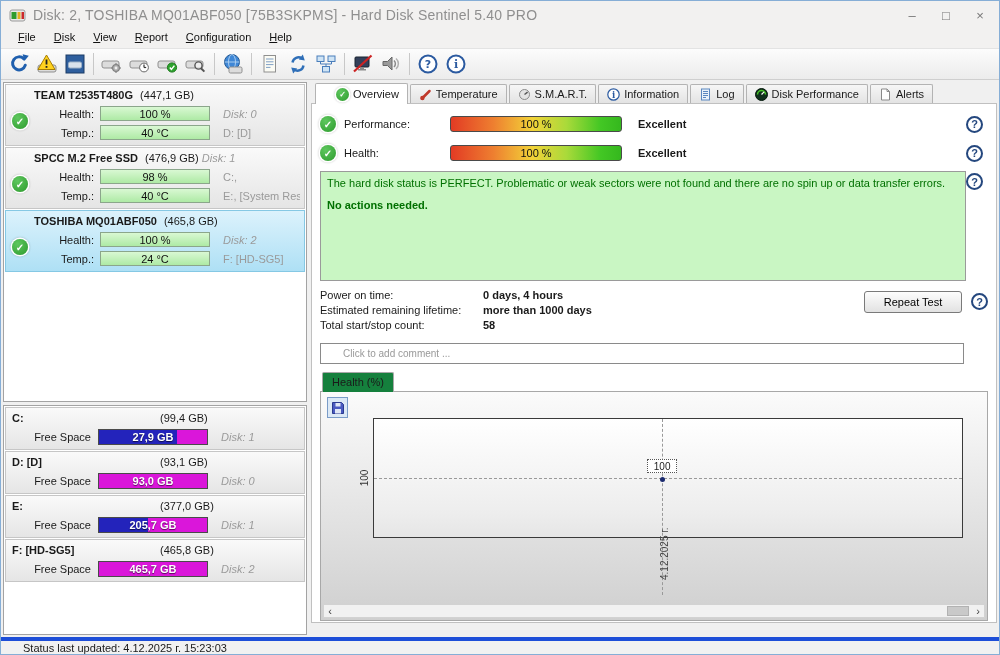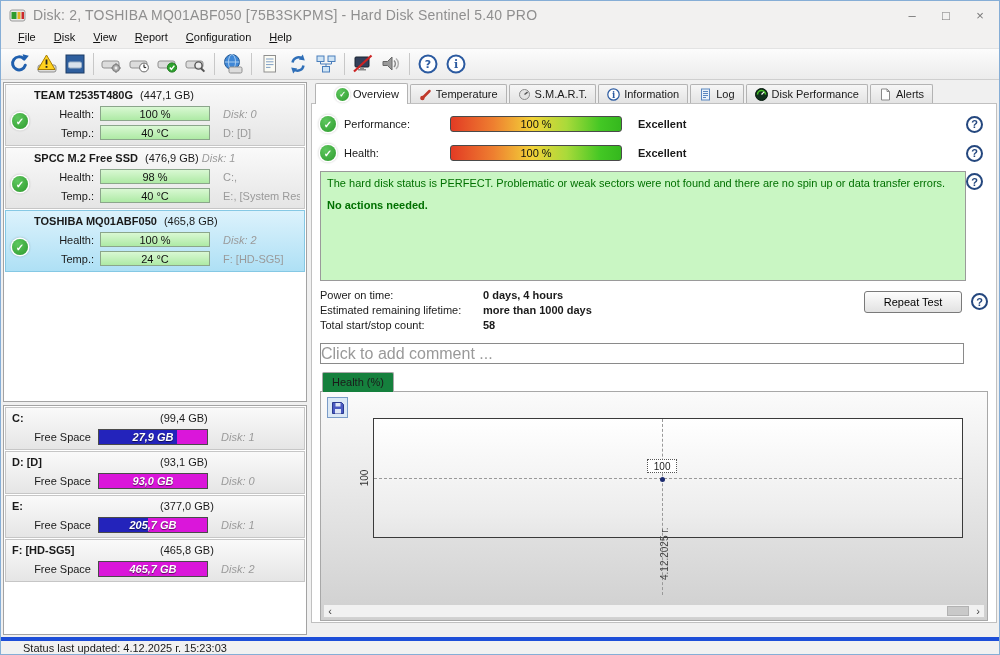--- a/index.html
+++ b/index.html
@@ -47,21 +47,21 @@
   .d-row .lbl { text-align:right; padding-right:6px; }
   .mini-bar { height:15px; border:1px solid #8ba68b; background:linear-gradient(#d9f8d3,#aeeaa5); text-align:center; line-height:14px; color:#111; }
   .d-row .right { padding-left:13px; white-space:nowrap; overflow:hidden; }
 
   .part-entry { position:relative; margin:1px; border:1px solid #c6c6c6; background:linear-gradient(#fafafa,#e5e5e5); padding:1px 4px 3px 4px; }
   .p-header { display:grid; grid-template-columns:92px 1fr; height:18px; line-height:18px; }
   .p-name { font-weight:bold; padding-left:2px; white-space:nowrap; }
   .p-size { padding-left:58px; }
   .p-row { display:grid; grid-template-columns:86px 110px 1fr; height:19px; align-items:center; margin-left:2px; }
   .p-row .lbl { text-align:right; padding-right:7px; }
-  .free-bar { position:relative; height:16px; border:1px solid #4a4a4a; background:#da16da; overflow:hidden;font-style:italic; }
+  .free-bar { position:relative; height:16px; border:1px solid #4a4a4a; background:#da16da; overflow:hidden; }
   .free-used { position:absolute; left:0; top:0; bottom:0; background:#2323bb; }
   .free-text { position:absolute; inset:0; text-align:center; line-height:15px; color:#fff; font-weight:bold; text-shadow:0 1px 1px rgba(0,0,0,.6); }
   .p-row .right { padding-left:13px; }
 
   
   .right-panel { flex:1; display:flex; flex-direction:column; min-width:0; padding-bottom:12px; }
   .tabbar { height:21px; display:flex; align-items:flex-end; padding-left:4px; flex:none; }
   .tab { display:flex; align-items:center; gap:4px; height:19px; padding:0 8px; border:1px solid #b3b3b3; border-bottom:none; border-radius:2px 2px 0 0; background:linear-gradient(#f6f6f6,#e3e3e3); margin-right:2px; white-space:nowrap; }
   .tab.active { background:#fff; height:21px; margin-bottom:-1px; z-index:2;padding-left:20px; }
   .content { flex:1; background:#fff; border:1px solid #c0c0c0; padding:9px 8px 0 8px; position:relative; min-height:0; }
@@ -77,21 +77,21 @@
   .green-box .l2 { font-weight:bold; margin-top:8px; }
   .status-row .qhelp { margin-top:2px; }
 
   .stats-section { position:relative; margin-bottom:6px; min-height:48px; }
   .stat-line { display:flex; height:15px; align-items:flex-start; }
   .stat-line .s-lbl { width:163px; }
   .stat-line .s-val { font-weight:bold; }
   .repeat-btn { position:absolute; right:26px; top:2px; width:98px; height:22px; border:1px solid #7a7a7a; border-radius:3px; background:linear-gradient(#fdfdfd,#e2e2e2); font-size:11px; font-family:"Liberation Sans",sans-serif; }
   .stats-section .qhelp { position:absolute; right:0; top:4px; }
 
-  .comment-input { width:calc(100% - 24px); height:21px; border:1px solid #8a8a8a; padding:0 0; font-size:16px; font-family:"Liberation Sans",sans-serif; color:#222; }
+  .comment-input { width:calc(100% - 24px); height:21px; border:1px solid #8a8a8a; padding:0 22px; font-size:10px; font-family:"Liberation Sans",sans-serif; color:#222; }
   .comment-input::placeholder { color:#999; }
 
   .chart-section { margin-top:7px; }
   .chart-tab { display:inline-block; position:relative; top:1px; z-index:2; margin-left:2px; padding:3px 9px 4px 9px; background:#15803d; border:1px solid #a8a8a8; border-bottom:none; border-radius:2px 2px 0 0; }
   .chart-box { position:relative; height:230px; border:1px solid #a8a8a8; background:linear-gradient(#fbfbfb,#cfcfcf); }
   .save-btn { position:absolute; left:6px; top:5px; width:21px; height:21px; border:1px solid #7a9cc8; background:#dce9f6; display:flex; align-items:center; justify-content:center; }
   .plot { position:absolute; left:52px; right:24px; top:26px; height:120px; border:1px solid #3a3a3a; background:linear-gradient(180deg,#ffffff,#ededed 80%,#e6e6e6); }
   .hgrid { position:absolute; left:0; right:0; top:50%; border-top:1px dashed #999; }
   .vline { position:absolute; left:49%; top:0; height:calc(100% + 58px); border-left:1px dashed #999; }
   .y-tick { position:absolute; left:-18px; top:50%; transform:translateY(-50%) rotate(-90deg); font-size:10px; color:#333; }

